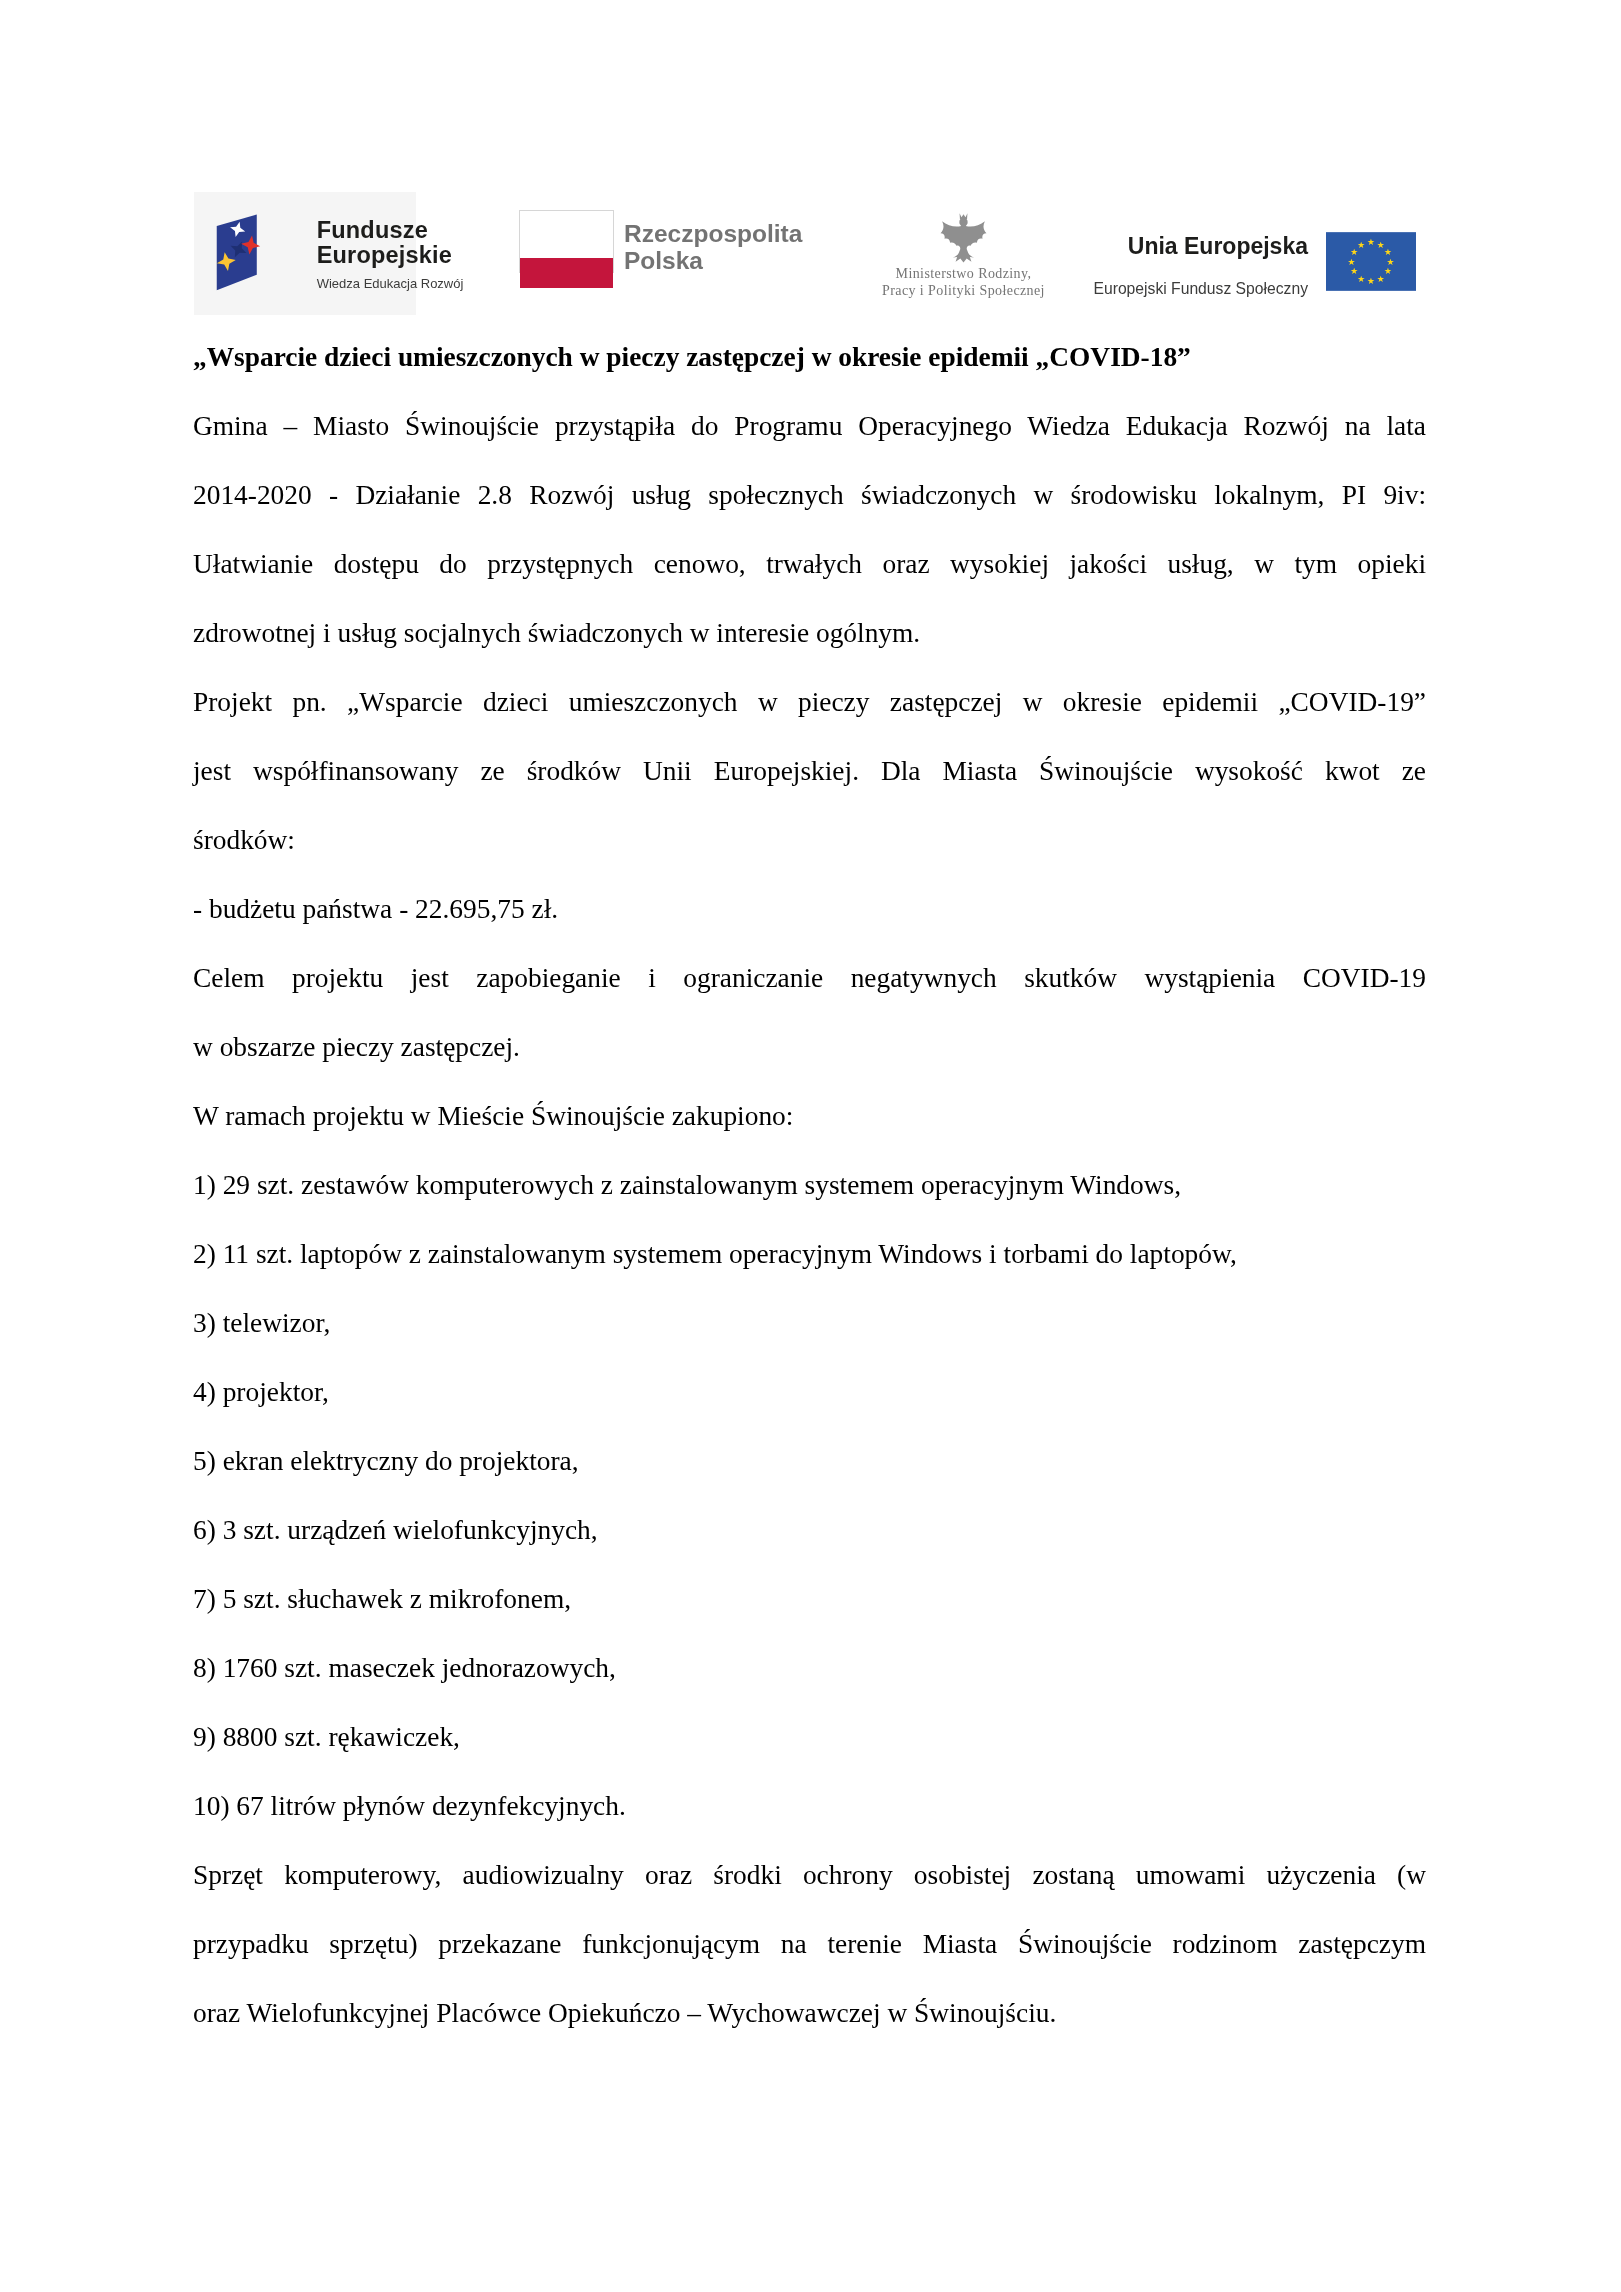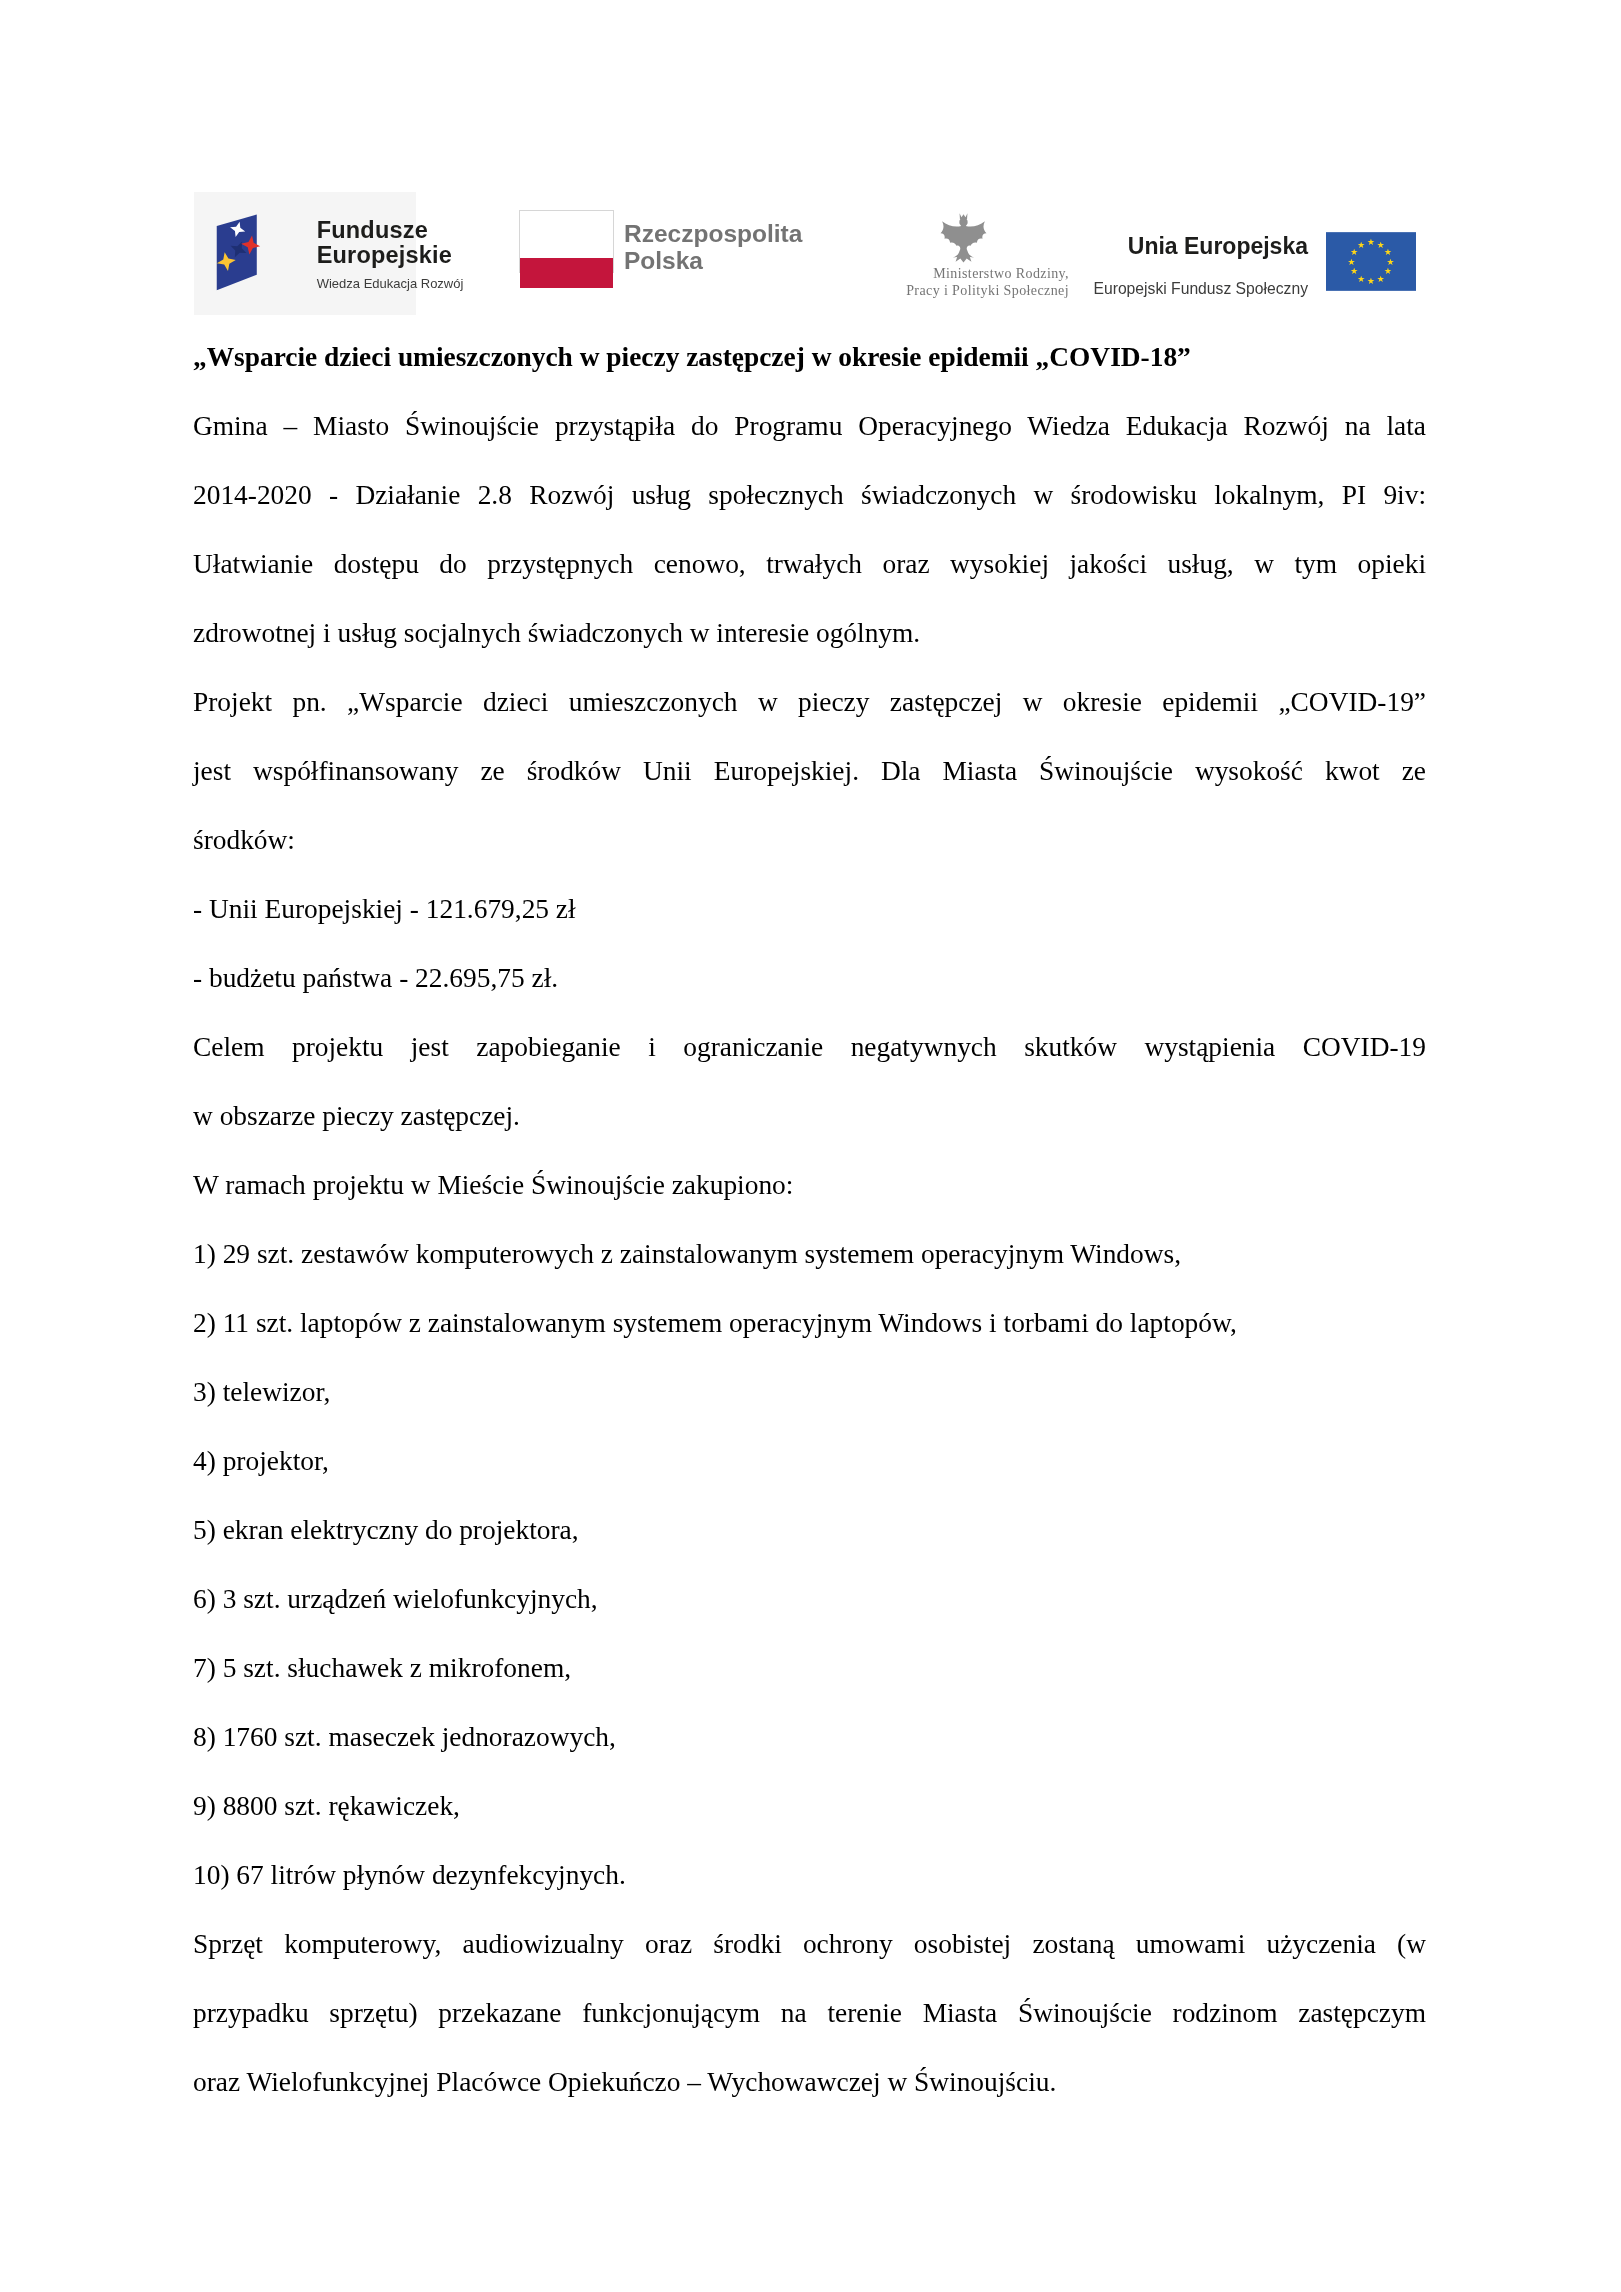--- a/index.html
+++ b/index.html
@@ -26,21 +26,21 @@
 
   .logo-pl { position:absolute; left:519px; top:210px; display:flex; }
   .pl-flag { width:95px; height:63px; border:1px solid #d6d6d6; box-sizing:border-box; background:#fff; }
   .pl-flag .red { width:100%; height:50%; margin-top:50%; background:#c4153c; }
   .pl-text { margin-left:10px; padding-top:9.8px; font-family:"Liberation Sans",sans-serif;
              font-weight:bold; font-size:24.5px; line-height:27.4px; color:#737373; }
 
   .logo-ministry { position:absolute; left:858px; top:207px; width:211px; text-align:center; }
   .logo-ministry svg { display:block; margin:0 auto; }
   .ministry-text { margin-top:2px; font-family:"Liberation Serif",serif; font-size:14px;
-                   line-height:16.7px; color:#757575; letter-spacing:0.4px;text-align:right; }
+                   line-height:16.7px; color:#757575; letter-spacing:0.4px; }
 
   .logo-eu { position:absolute; left:1019px; top:234px; display:flex; align-items:flex-start; }
   .eu-text { width:289px; text-align:right; font-family:"Liberation Sans",sans-serif; }
   .eu-title { font-weight:bold; font-size:23px; line-height:25.5px; color:#1d1d1b; }
   .eu-sub { margin-top:20px; font-size:15.7px; color:#3c3c3b; }
   .logo-eu svg { display:block; margin-left:17.6px; margin-top:-2px; }
 
   
   .doc {
     position:absolute; left:193px; top:323px; width:1233px;
@@ -127,21 +127,20 @@
 
   <main class="doc">
       <div class="line bold">„Wsparcie dzieci umieszczonych w pieczy zastępczej w okresie epidemii „COVID-18”</div>
       <div class="line fill">Gmina – Miasto Świnoujście przystąpiła do Programu Operacyjnego Wiedza Edukacja Rozwój na lata</div>
       <div class="line fill">2014-2020 - Działanie 2.8 Rozwój usług społecznych świadczonych w środowisku lokalnym, PI 9iv:</div>
       <div class="line fill">Ułatwianie dostępu do przystępnych cenowo, trwałych oraz wysokiej jakości usług, w tym opieki</div>
       <div class="line">zdrowotnej i usług socjalnych świadczonych w interesie ogólnym.</div>
       <div class="line fill">Projekt pn. „Wsparcie dzieci umieszczonych w pieczy zastępczej w okresie epidemii „COVID-19”</div>
       <div class="line fill">jest współfinansowany ze środków Unii Europejskiej. Dla Miasta Świnoujście wysokość kwot ze</div>
       <div class="line">środków:</div>
-      <div class="line">- Unii Europejskiej - 121.679,25 zł</div>
       <div class="line">- budżetu państwa - 22.695,75 zł.</div>
       <div class="line fill">Celem projektu jest zapobieganie i ograniczanie negatywnych skutków wystąpienia COVID-19</div>
       <div class="line">w obszarze pieczy zastępczej.</div>
       <div class="line">W ramach projektu w Mieście Świnoujście zakupiono:</div>
       <div class="line">1) 29 szt. zestawów komputerowych z zainstalowanym systemem operacyjnym Windows,</div>
       <div class="line">2) 11 szt. laptopów z zainstalowanym systemem operacyjnym Windows i torbami do laptopów,</div>
       <div class="line">3) telewizor,</div>
       <div class="line">4) projektor,</div>
       <div class="line">5) ekran elektryczny do projektora,</div>
       <div class="line">6) 3 szt. urządzeń wielofunkcyjnych,</div>

